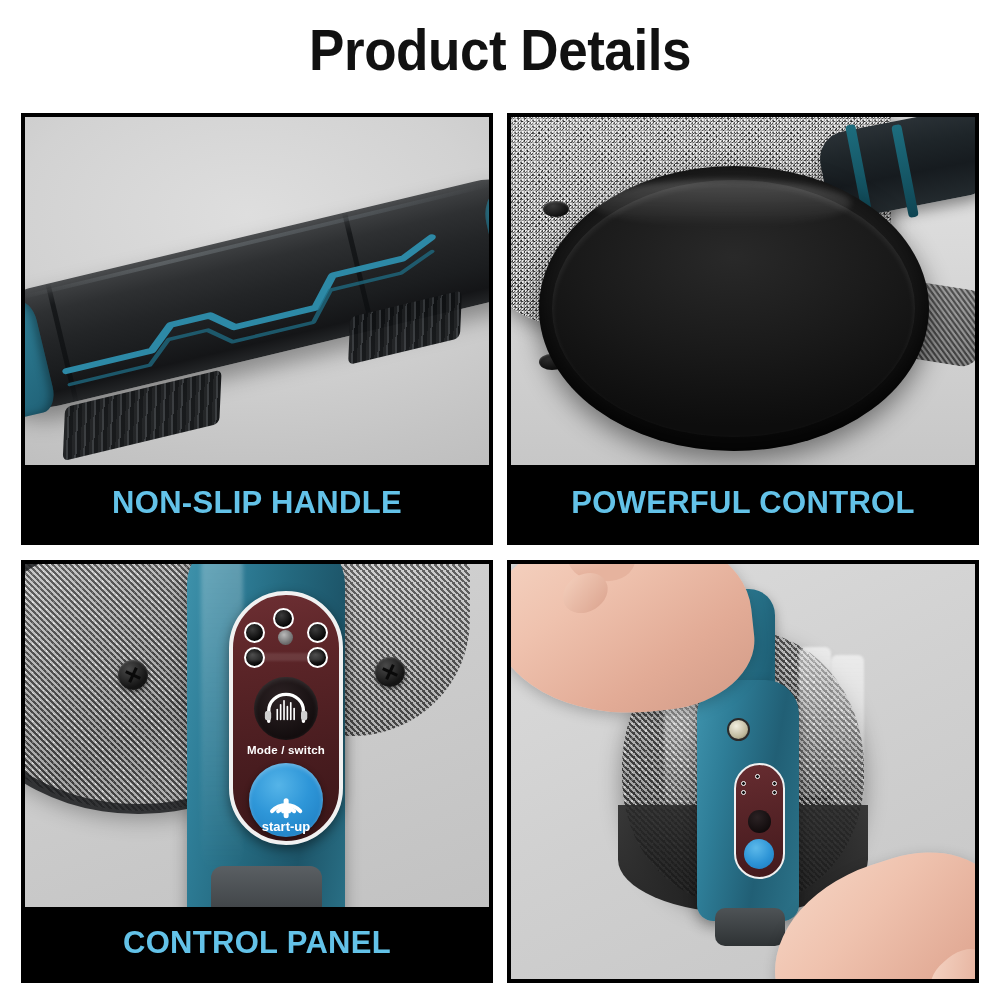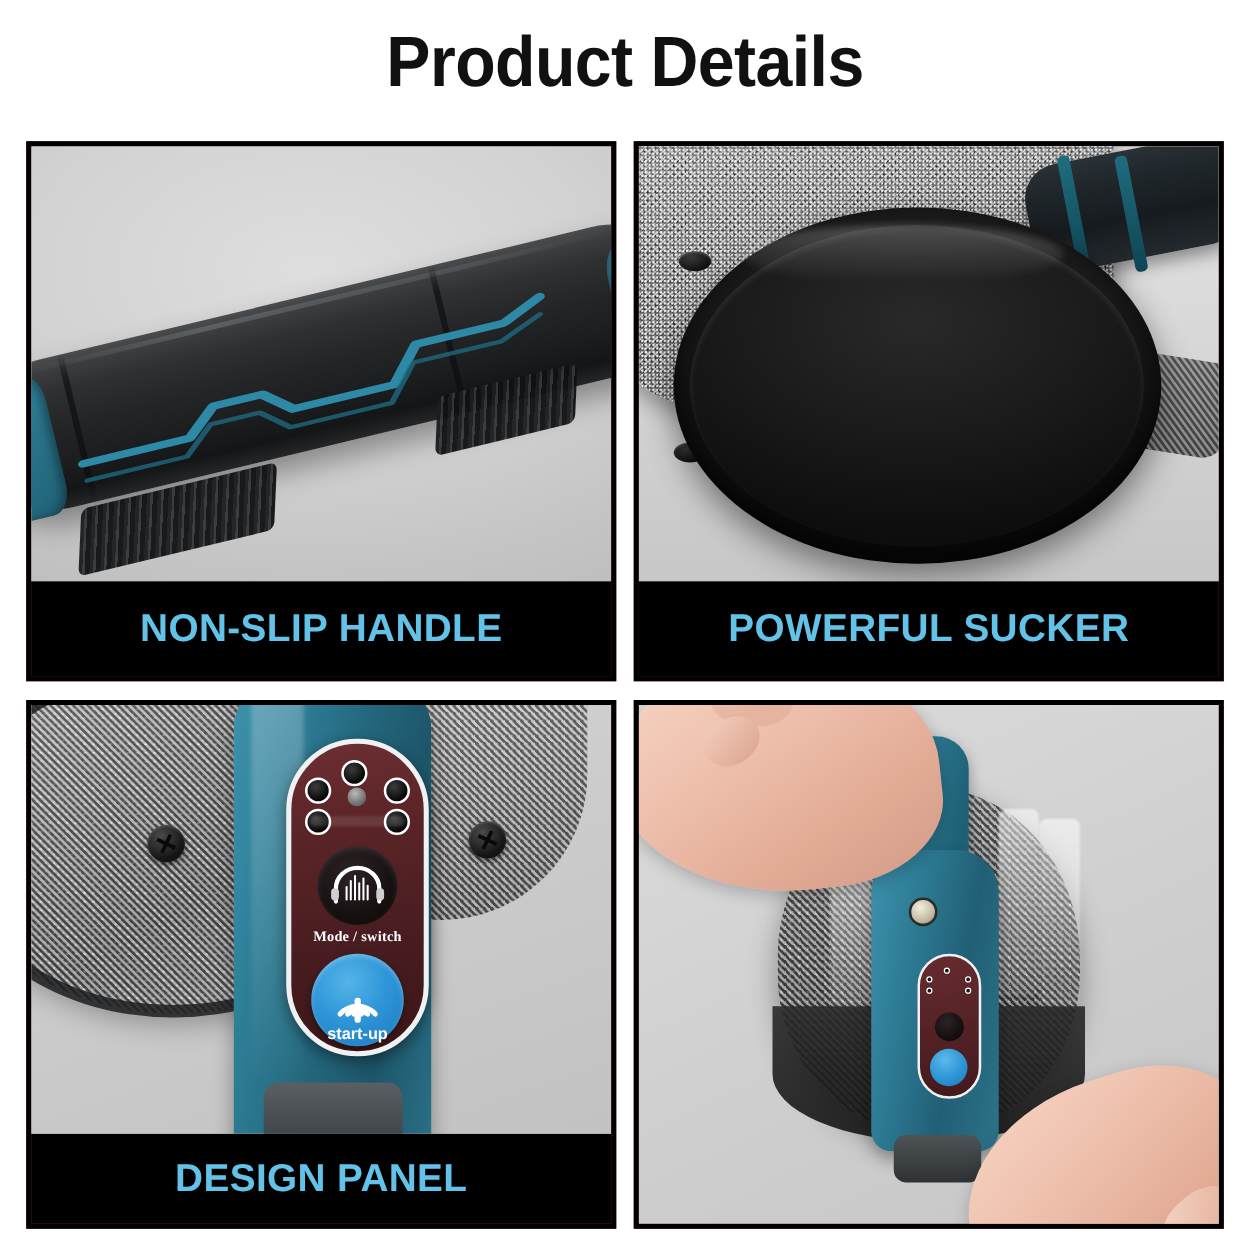--- a/index.html
+++ b/index.html
@@ -39,21 +39,21 @@
     display:grid;
     grid-template-columns:472px 472px;
     grid-template-rows:432px 423px;
     column-gap:14px;
     row-gap:15px;
   }
 
   .card{
     position:relative;
     border:4px solid #000000;
-    background:#7f1d1d;
+    background:#86efac;
     overflow:hidden;
     display:flex;
     flex-direction:column;
   }
 
   .photo{
     position:relative;
     width:100%;
     flex:1 1 auto;
     overflow:hidden;
@@ -381,21 +381,21 @@
   }
   .mode-label{
     position:absolute;
     left:0; top:60.5%;
     width:100%;
     text-align:center;
     color:#ffffff;
     font-size:11.5px;
     font-weight:bold;
     letter-spacing:.2px;
-    font-family:Liberation Serif, serif;
+    font-family:Liberation Sans, sans-serif;
   }
 
   .start-btn{
     position:absolute;
     left:15%; top:68%;
     width:70%; height:0;
     padding-bottom:70%;
     border-radius:50%;
     background:radial-gradient(circle at 40% 30%, #55b4e8 0%, #2e96d8 45%, #1b79bd 100%);
     box-shadow:0 2px 6px rgba(0,0,0,.45), inset 0 2px 4px rgba(255,255,255,.3);
@@ -618,21 +618,21 @@
         <div class="teal-ring"></div>
         <div class="teal-ring r2"></div>
 
         <div class="sucker">
           <div class="sucker-rim"></div>
           <div class="sucker-gloss"></div>
         </div>
       </div>
 
       <div class="caption-bar">
-        <span class="caption-text">POWERFUL SUCKER</span>
+        <span class="caption-text">POWERFUL CONTROL</span>
       </div>
     </div>
 
     <div class="card">
       <div class="photo">
         <div class="bg-studio3"></div>
 
         <div class="housing3"></div>
         <div class="housing3-edge"></div>
         <div class="housing3b"></div>
@@ -677,21 +677,21 @@
               <path d="M34 74 A25 25 0 0 1 66 74" fill="none" stroke="#ffffff" stroke-width="8" stroke-linecap="round"></path>
               <path d="M44 74 A13 13 0 0 1 56 74" fill="none" stroke="#ffffff" stroke-width="8" stroke-linecap="round"></path>
               <rect x="45" y="48" width="10" height="40" rx="5" fill="#ffffff"></rect>
             </svg>
           </div>
           <div class="start-label">start-up</div>
         </div>
       </div>
 
       <div class="caption-bar short">
-        <span class="caption-text">DESIGN PANEL</span>
+        <span class="caption-text">CONTROL PANEL</span>
       </div>
     </div>
 
     <div class="card">
       <div class="photo">
         <div class="bg-studio4"></div>
 
         <div class="device4"></div>
         <div class="device4-lip"></div>
         <div class="rib4 a"></div>

